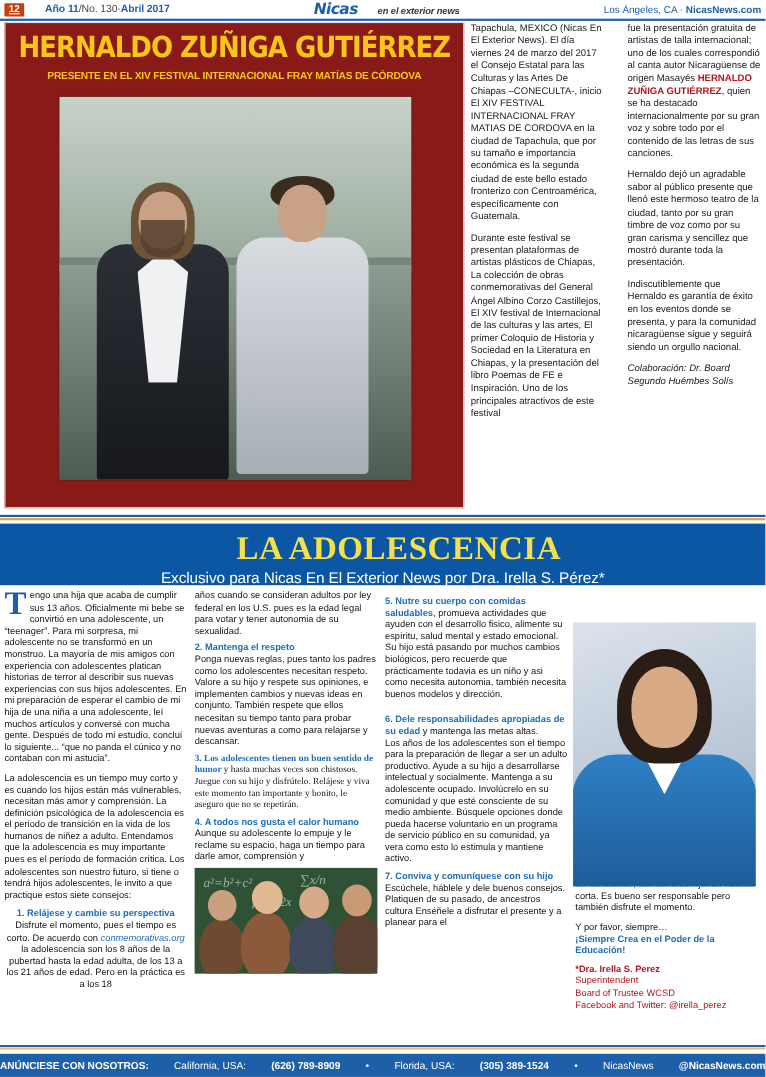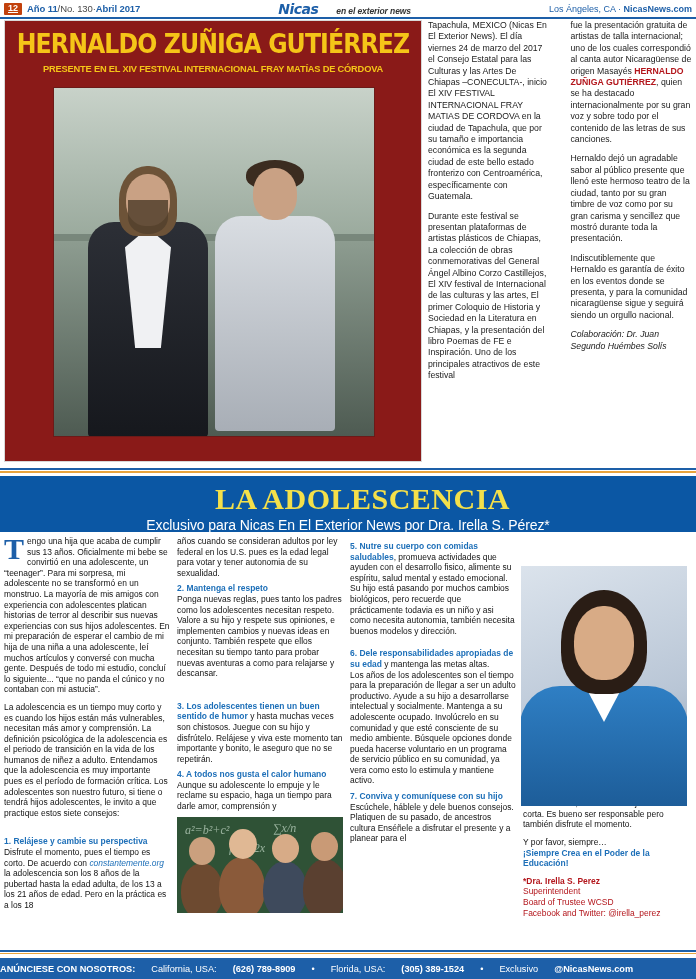--- a/index.html
+++ b/index.html
@@ -11,21 +11,21 @@
   }
   .page { position: relative; width: 696px; height: 979px; background:#fff; }
 
   
   .masthead {
     position: absolute; left:0; top:0; width:696px; height:17px;
     display:flex; align-items:center; padding:0 4px;
   }
   .pagenum {
     background:#c2410c; color:#fff; font-weight:bold; font-size:9px;
-    padding:1px 4px 2px 4px; line-height:1; margin-right:5px; border-radius:1px;text-decoration:underline;
+    padding:1px 4px 2px 4px; line-height:1; margin-right:19px; border-radius:1px;text-decoration:underline;
   }
   .folio { font-size:9.5px; color:#1d5fa8; letter-spacing:-0.1px; white-space:nowrap;}
   .folio b { font-weight:bold; }
   .folio span.light { font-weight:normal; color:#4a4a4a;}
   .mast-center {
     flex:1; text-align:center; white-space:nowrap;
     display:flex; align-items:baseline; justify-content:center; gap:18px;
   }
   .mast-logo {
     font-family:"DejaVu Sans", sans-serif;
@@ -152,21 +152,21 @@
            width:26px; height:22px; background:#c89a77;}
   .d-collar{position:absolute; left:50%; transform:translateX(-50%); bottom:84px;
            width:42px; height:40px; background:#ffffff; clip-path:polygon(50% 100%,0 0,100% 0);}
 
   
   .footer-rule1 { position:absolute; left:0; top:950px; width:696px; height:2px; background:#1d5fa8;}
   .footer-rule2 { position:absolute; left:0; top:953px; width:696px; height:1px; background:#e8a33d;}
   .footer {
     position:absolute; left:0; top:958px; width:696px; height:21px;
     background:#1d5fa8; color:#ffffff; display:flex; align-items:center;
-    justify-content:flex-start; font-size:9.2px; white-space:nowrap; gap:16px;
+    justify-content:space-between; font-size:9.2px; white-space:nowrap; gap:0;
   }
   .footer b { font-weight:bold; }
   .footer .site { font-weight:bold; }
 </style>
 </head>
 <body>
 
 <div class="page">
 
   <div class="masthead">
@@ -211,45 +211,45 @@
 
   <div class="topcols">
     <div class="topcol">
       <p>Tapachula, MEXICO (Nicas En El Exterior News). El día viernes 24 de marzo del 2017 el Consejo Estatal para las Culturas y las Artes De Chiapas –CONECULTA-, inicio El XIV FESTIVAL INTERNACIONAL FRAY MATIAS DE CORDOVA en la ciudad de Tapachula, que por su tamaño e importancia económica es la segunda ciudad de este bello estado fronterizo con Centroamérica, específicamente con Guatemala.</p>
       <p>Durante este festival se presentan plataformas de artistas plásticos de Chiapas, La colección de obras conmemorativas del General Ángel Albino Corzo Castillejos, El XIV festival de Internacional de las culturas y las artes, El primer Coloquio de Historia y Sociedad en la Literatura en Chiapas, y la presentación del libro Poemas de FE e Inspiración. Uno de los principales atractivos de este festival</p>
     </div>
     <div class="topcol">
       <p><span>fue la presentación gratuita de artistas de talla internacional; uno de los cuales correspondió al canta autor Nicaragüense de origen Masayés </span><span class="accent">HERNALDO ZUÑIGA GUTIÉRREZ</span><span>, quien se ha destacado internacionalmente por su gran voz y sobre todo por el contenido de las letras de sus canciones.</span></p>
       <p>Hernaldo dejó un agradable sabor al público presente que llenó este hermoso teatro de la ciudad, tanto por su gran timbre de voz como por su gran carisma y sencillez que mostró durante toda la presentación.</p>
       <p>Indiscutiblemente que Hernaldo es garantía de éxito en los eventos donde se presenta, y para la comunidad nicaragüense sigue y seguirá siendo un orgullo nacional.</p>
-      <p class="credit">Colaboración: Dr. Juan Segundo Huémbes Solís</p>
+      <p class="credit">Colaboración: Dr. Board Segundo Huémbes Solís</p>
     </div>
   </div>
 
   <div class="div-thin" style="top:468px;"></div>
   <div class="div-gold" style="top:471px;"></div>
 
   <div class="banner">
     <div class="banner-title">LA ADOLESCENCIA</div>
     <div class="banner-sub">Exclusivo para Nicas En El Exterior News por Dra. Irella S. Pérez*</div>
   </div>
 
   <div class="adbody">
     <div class="adcols">
 
       <div class="adcol">
         <p><span class="dropcap">T</span><span>engo una hija que acaba de cumplir sus 13 años. Oficialmente mi bebe se convirtió en una adolescente, un “teenager”. Para mi sorpresa, mi adolescente no se transformó en un monstruo. La mayoría de mis amigos con experiencia con adolescentes platican historias de terror al describir sus nuevas experiencias con sus hijos adolescentes. En mi preparación de esperar el cambio de mi hija de una niña a una adolescente, leí muchos artículos y conversé con mucha gente. Después de todo mi estudio, concluí lo siguiente... “que no panda el cúnico y no contaban con mi astucia”.</span></p>
         <p style="margin-top:7px;">La adolescencia es un tiempo muy corto y es cuando los hijos están más vulnerables, necesitan más amor y comprensión. La definición psicológica de la adolescencia es el periodo de transición en la vida de los humanos de niñez a adulto. Entendamos que la adolescencia es muy importante pues es el período de formación crítica. Los adolescentes son nuestro futuro, si tiene o tendrá hijos adolescentes, le invito a que practique estos siete consejos:</p>
-        <p style="margin-top:18px;"><span class="hd">1. Reláje­se y cambie su perspectiva</span><br><span>Disfrute el momento, pues el tiempo es corto. De acuerdo con </span><span class="lnk">constantemente.org</span><span> la adolescencia son los 8 años de la pubertad hasta la edad adulta, de los 13 a los 21 años de edad. Pero en la práctica es a los 18</span></p>
+        <p style="margin-top:7px;text-align:center;"><span class="hd">1. Reláje­se y cambie su perspectiva</span><br><span>Disfrute el momento, pues el tiempo es corto. De acuerdo con </span><span class="lnk">conmemorativas.org</span><span> la adolescencia son los 8 años de la pubertad hasta la edad adulta, de los 13 a los 21 años de edad. Pero en la práctica es a los 18</span></p>
       </div>
 
       <div class="adcol">
         <p>años cuando se consideran adultos por ley federal en los U.S. pues es la edad legal para votar y tener autonomia de su sexualidad.</p>
         <p style="margin-top:5px;"><span class="hd">2. Mantenga el respeto</span><br><span>Ponga nuevas reglas, pues tanto los padres como los adolescentes necesitan respeto.  Valore a su hijo y respete sus opiniones, e implementen cambios y nuevas ideas en conjunto. También respete que ellos necesitan su tiempo tanto para probar nuevas aventuras a como para relajarse y descansar.</span></p>
-        <p style="margin-top:22px;"><span class="hd">3. Los adolescentes tienen un buen sentido de humor</span><span> y hasta muchas veces son chistosos. Juegue con su hijo y disfrútelo. Reláje­se y viva este momento tan importante y bonito, le aseguro que no se repetirán.</span></p>
+        <p style="margin-top:5px;font-family:Liberation Serif, serif;"><span class="hd">3. Los adolescentes tienen un buen sentido de humor</span><span> y hasta muchas veces son chistosos. Juegue con su hijo y disfrútelo. Reláje­se y viva este momento tan importante y bonito, le aseguro que no se repetirán.</span></p>
         <p style="margin-top:5px;"><span class="hd">4. A todos nos gusta el calor humano</span><br><span>Aunque su adolescente lo empuje y le reclame su espacio, haga un tiempo para darle amor, comprensión y</span></p>
 
         <div class="students">
           <div class="board"></div>
           <div class="chalk" style="left:8px;  top:8px;">a²=b²+c²</div>
           <div class="chalk" style="left:96px; top:6px;">∑x/n</div>
           <div class="chalk" style="left:52px; top:26px;">f(x)=2x</div>
           <div class="stud" style="left:4px;  width:42px; height:56px; background:#6d4a30;"></div>
           <div class="s-head" style="left:12px; bottom:48px; width:26px; height:28px; background:#caa07e;"></div>
           <div class="stud" style="left:42px; width:46px; height:62px; background:#8a5a3a;"></div>
@@ -294,17 +294,17 @@
   <div class="footer-rule1"></div>
   <div class="footer-rule2"></div>
   <div class="footer">
     <b>ANÚNCIESE CON NOSOTROS:</b>
       <span> California, USA: </span>
       <b>(626) 789-8909</b>
       <span> • </span>
       <span>Florida, USA: </span>
       <b>(305) 389-1524</b>
       <span> • </span>
-      <span>Exclusivo</span>
+      <span>NicasNews</span>
       <b class="site">@NicasNews.com</b>
   </div>
 
 </div>
 
 </body></html>

